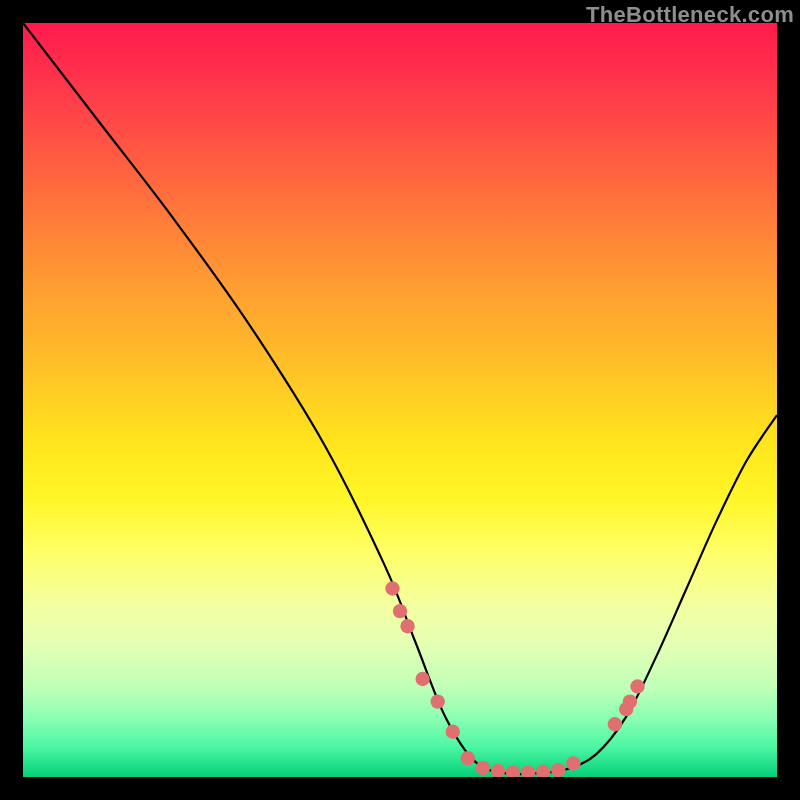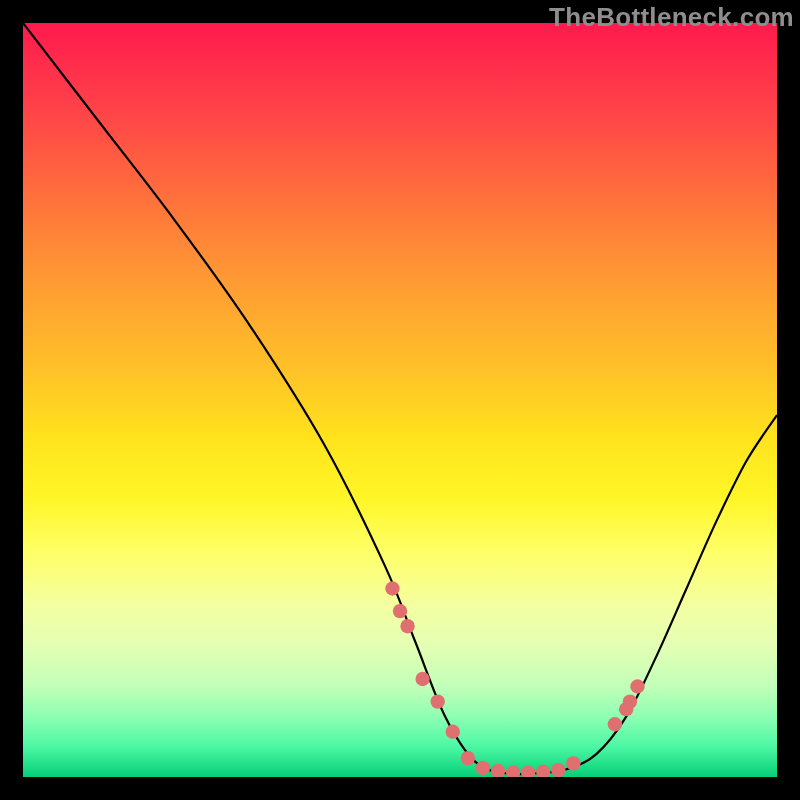--- a/index.html
+++ b/index.html
@@ -45,21 +45,21 @@
   }
   .curve {
     position: absolute;
     inset: 0;
   }
   .attrib {
     position: absolute;
     top: 2px;
     right: 6px;
     font-family: Arial, Helvetica, sans-serif;
-    font-size: 26px;
+    font-size: 22px;
     font-weight: 700;
     color: #8e8e8e;
     letter-spacing: 0.3px;
   }
 </style>
 </head>
 <body>
 
 <div class="stage">
   <div class="plot">

